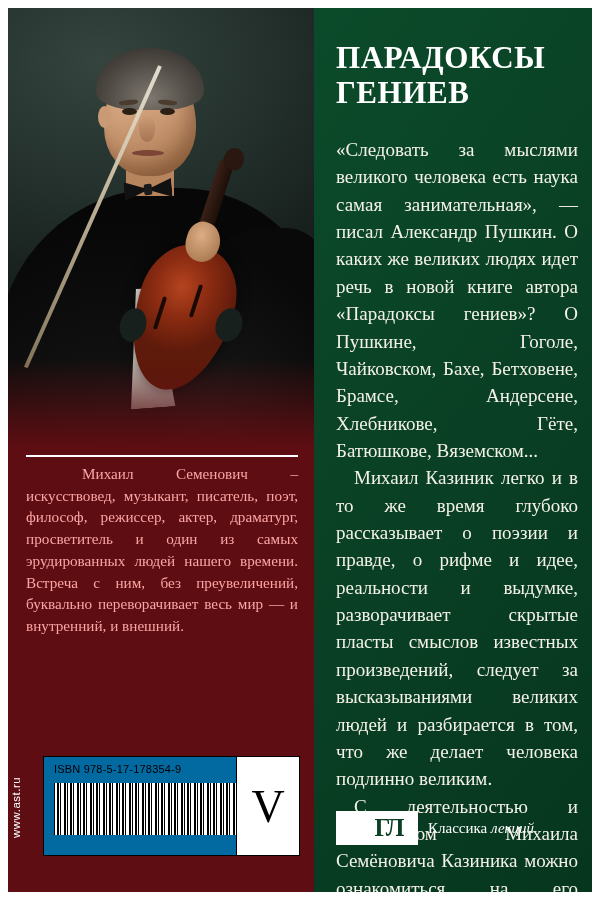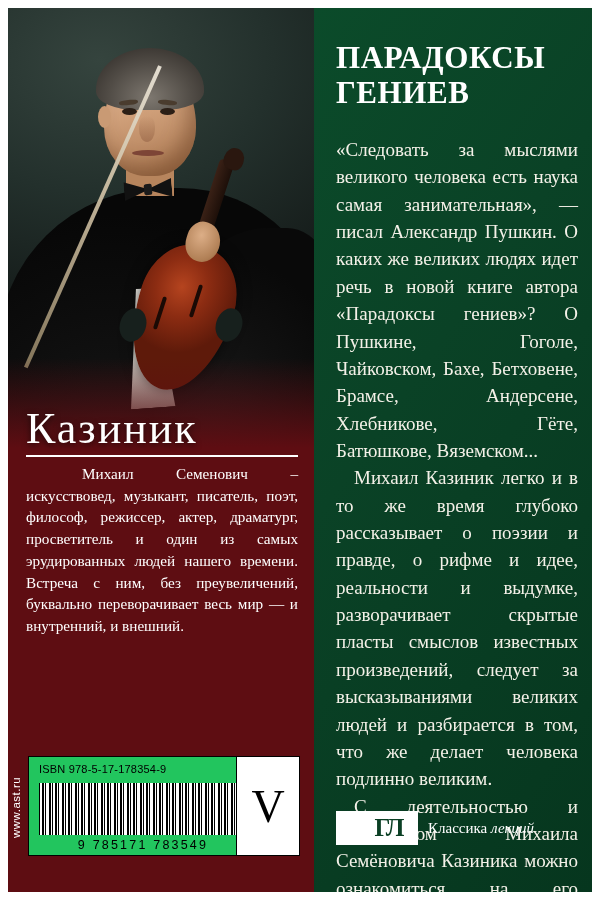--- a/index.html
+++ b/index.html
@@ -277,36 +277,36 @@
     top: 447px;
     width: 272px;
     height: 2px;
     background: #ffffff;
   }
   .author-bio {
     position: absolute;
     left: 18px;
     top: 455px;
     width: 272px;
-    color: #ffffff;
+    color: #fca5a5;
     font-size: 15.2px;
     line-height: 1.43;
     text-align: justify;
     text-indent: 56px;
     hyphens: auto;
   }
 
   
   .barcode-block {
     position: absolute;
-    left: 20px;
+    left: 35px;
     bottom: 36px;
     width: 230px;
     height: 98px;
-    background: #22c55e;
+    background: #0369a1;
     border: 1px solid #000;
   }
   .isbn-text {
     position: absolute;
     left: 10px;
     top: 6px;
     font-size: 11px;
     font-family: "Liberation Sans", sans-serif;
     color: #000;
     letter-spacing: .2px;
@@ -465,30 +465,28 @@
       <div class="violin-body"></div>
       <div class="violin-waist-l"></div>
       <div class="violin-waist-r"></div>
       <div class="fhole-l"></div>
       <div class="fhole-r"></div>
       <div class="hand"></div>
       <div class="bow"></div>
       <div class="photo-fade"></div>
     </div>
 
-    <div class="author-name">Казиник</div>
     <div class="name-rule"></div>
     <div class="author-bio">Михаил Семенович – искусствовед, музыкант, писатель, поэт, философ, режиссер, актер, драматург, просветитель и один из самых эрудированных людей нашего времени. Встреча с ним, без преувеличений, буквально переворачивает весь мир — и внутренний, и внешний.</div>
 
     <div class="site-vertical">www.ast.ru</div>
 
     <div class="barcode-block">
       <div class="isbn-text">ISBN 978-5-17-178354-9</div>
       <div class="barcode-bars"></div>
-      <div class="barcode-digits">9 785171 783549</div>
     </div>
 
     <div class="publisher-box">
       <div class="publisher-v">V</div>
     </div>
   </div>
 
   <div class="right-panel">
     <div class="book-title">ПАРАДОКСЫ ГЕНИЕВ</div>
 

